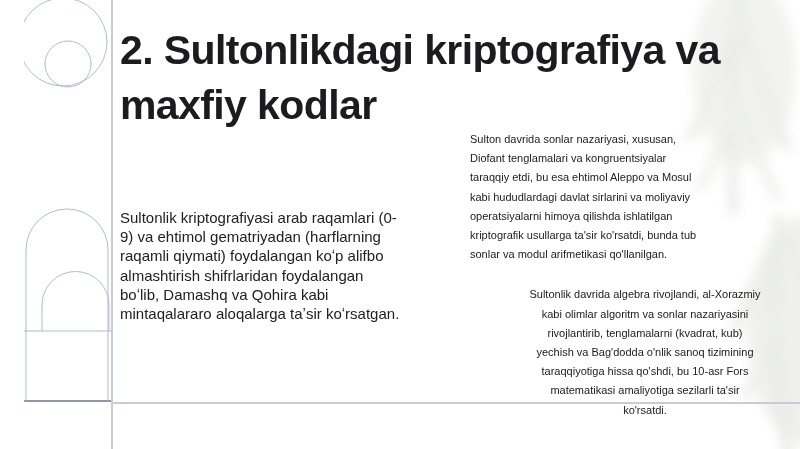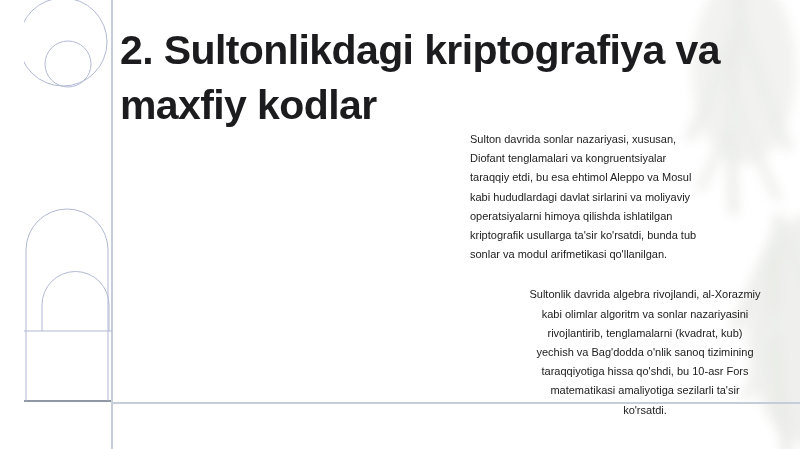--- a/index.html
+++ b/index.html
@@ -131,20 +131,26 @@
       <circle cx="44" cy="64" r="23"></circle>
       <path d="M 2 401 L 2 250 A 41 41 0 0 1 84 250 L 84 401"></path>
       <path d="M 18 331 L 18 305 A 33.5 33.5 0 0 1 85 305 L 85 331"></path>
       <path d="M 0 331 L 88 331"></path>
     </g>
   </svg>
 
   <h1 class="title">2. Sultonlikdagi kriptografiya va
 maxfiy kodlar</h1>
 
+  <div class="para para-left">Sultonlik kriptografiyasi arab raqamlari (0-
+9) va ehtimol gematriyadan (harflarning
+raqamli qiymati) foydalangan koʻp alifbo
+almashtirish shifrlaridan foydalangan
+boʻlib, Damashq va Qohira kabi
+mintaqalararo aloqalarga taʼsir koʻrsatgan.</div>
 
   <div class="right-col">
     <div class="rpara">Sulton davrida sonlar nazariyasi, xususan,
 Diofant tenglamalari va kongruentsiyalar
 taraqqiy etdi, bu esa ehtimol Aleppo va Mosul
 kabi hududlardagi davlat sirlarini va moliyaviy
 operatsiyalarni himoya qilishda ishlatilgan
 kriptografik usullarga ta'sir ko'rsatdi, bunda tub
 sonlar va modul arifmetikasi qo'llanilgan.</div>
     <div class="rpara">Sultonlik davrida algebra rivojlandi, al-Xorazmiy

